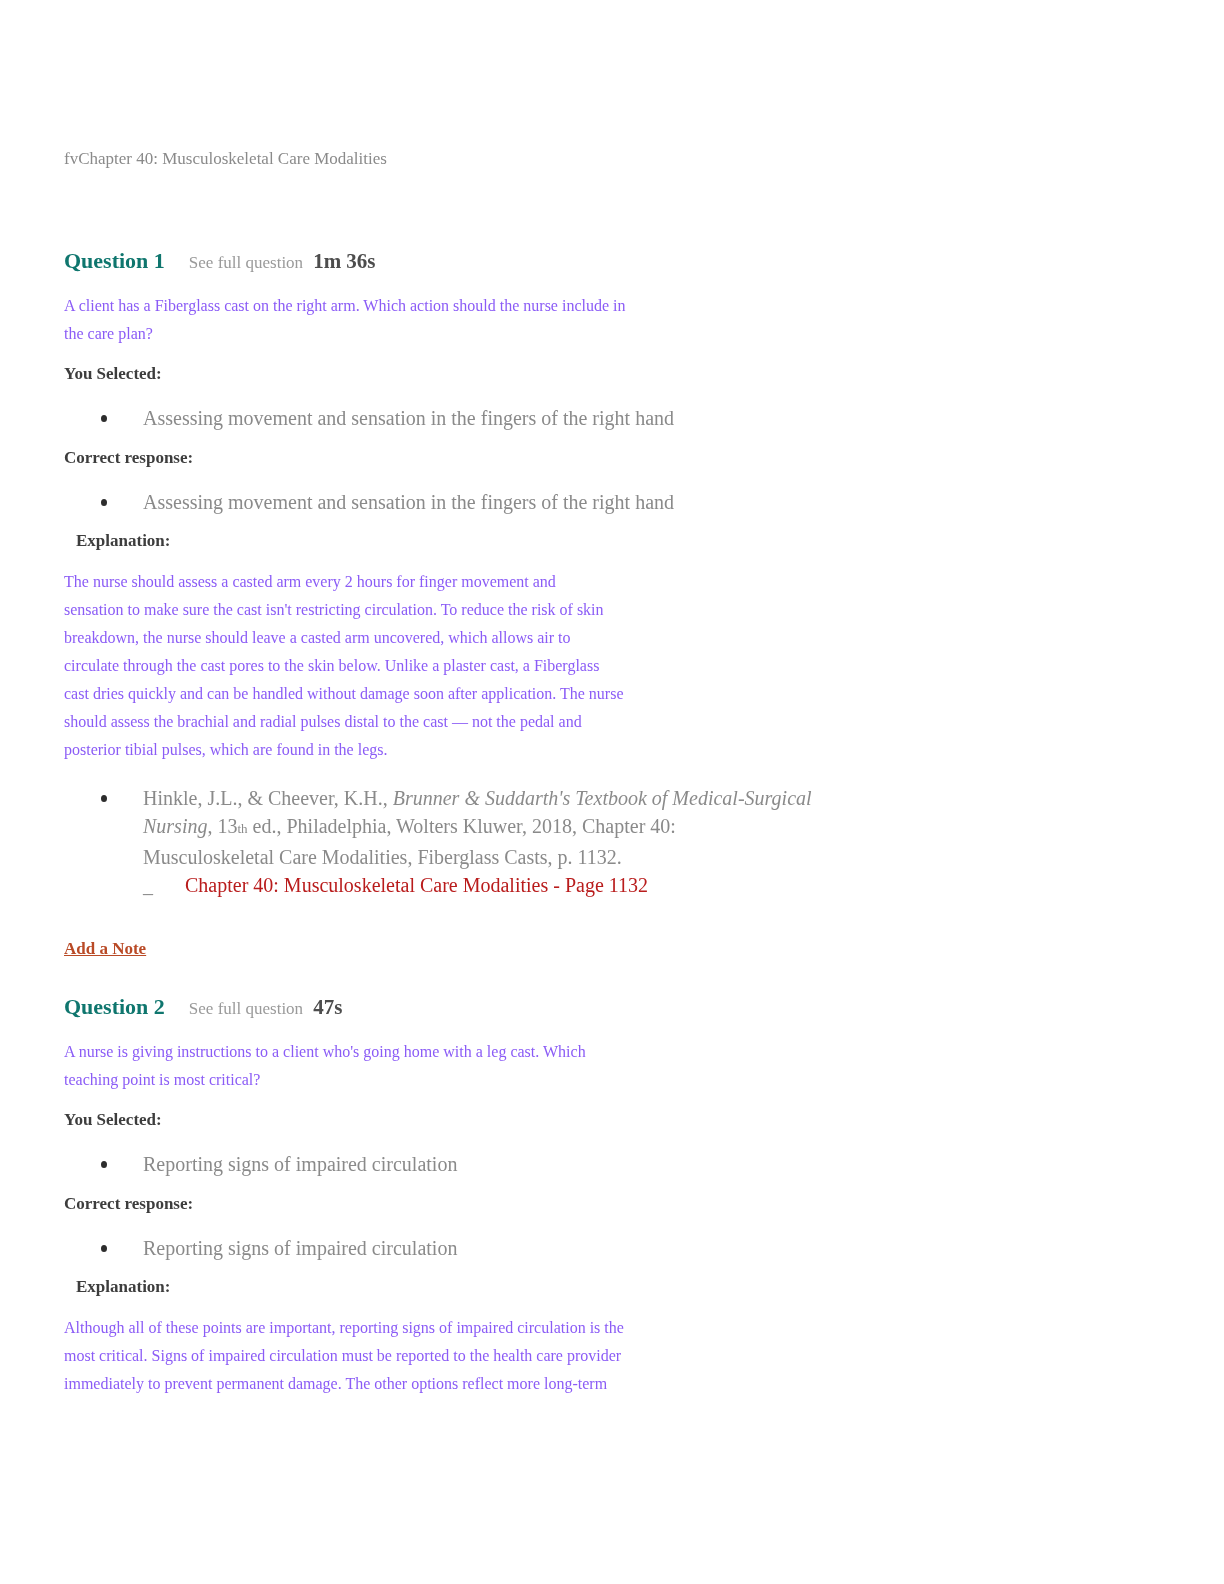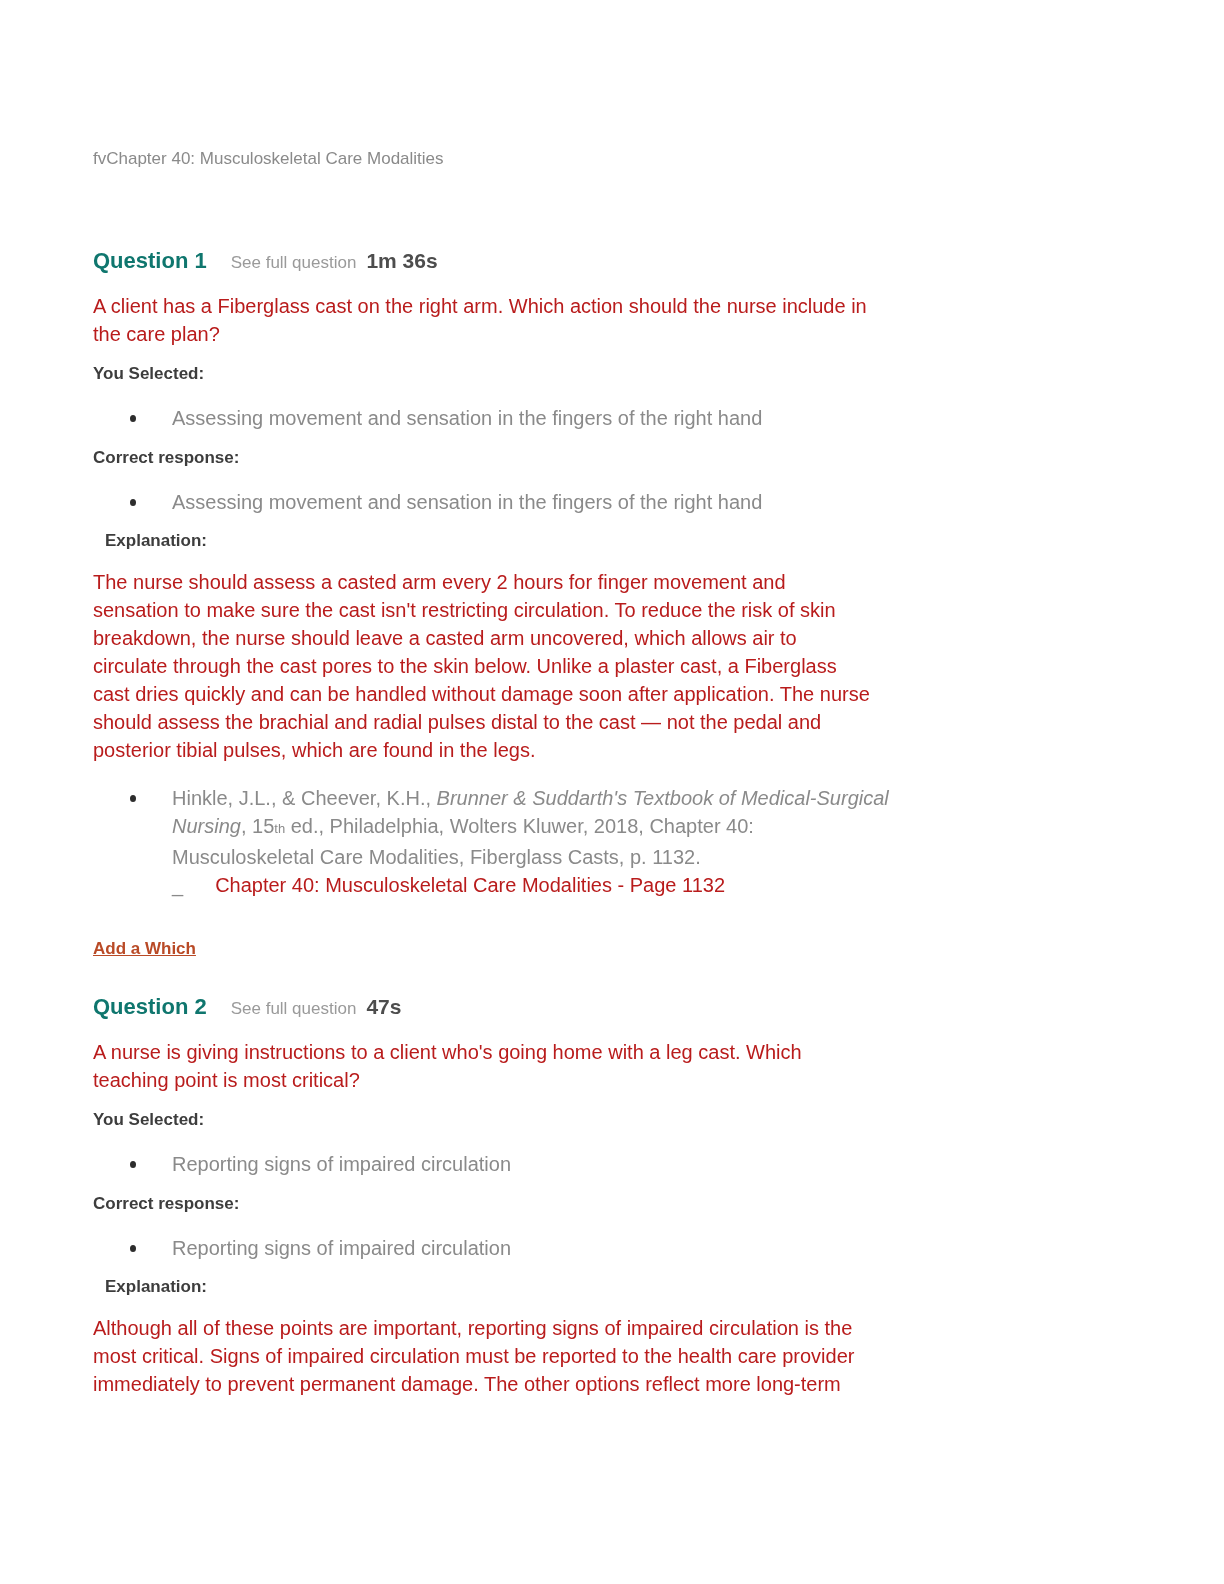--- a/index.html
+++ b/index.html
@@ -6,23 +6,23 @@
     margin: 0;
     padding: 0;
     background: #ffffff;
   }
   .page {
     position: relative;
     width: 1224px;
     height: 1400px;
     background: #ffffff;
     box-sizing: border-box;
-    padding: 149px 136px 0 93px;
+    padding: 149px 136px 0 64px;
     overflow: hidden;
-    font-family: Liberation Sans, sans-serif;
+    font-family: Liberation Serif, serif;
   }
   .doc-header {
     font-size: 17px;
     line-height: 20px;
     color: #8a8a8a;
   }
   .q-heading {
     margin-top: 79px;
     line-height: 26px;
     white-space: nowrap;
@@ -40,23 +40,23 @@
     cursor: pointer;
     margin-right: 10px;
   }
   .q-heading .q-time {
     font-size: 21px;
     font-weight: bold;
     color: #4d4d4d;
   }
   .q-text {
     margin: 16px 0 0 0;
-    font-size: 20px;
+    font-size: 16px;
     line-height: 28px;
-    color: #b91c1c;
+    color: #8b5cf6;
     white-space: pre-line;
     max-width: 960px;
   }
   .q-text.explanation-text {
     margin-top: 17px;
   }
   .label {
     margin-top: 16px;
     font-size: 17px;
     line-height: 20px;
@@ -149,25 +149,25 @@
 sensation to make sure the cast isn't restricting circulation. To reduce the risk of skin
 breakdown, the nurse should leave a casted arm uncovered, which allows air to
 circulate through the cast pores to the skin below. Unlike a plaster cast, a Fiberglass
 cast dries quickly and can be handled without damage soon after application. The nurse
 should assess the brachial and radial pulses distal to the cast — not the pedal and
 posterior tibial pulses, which are found in the legs.</p>
 
     <div class="bullet-row">
       <span class="dot"></span>
       <span class="bullet-text"><span>Hinkle, J.L., &amp; Cheever, K.H., </span><span class="book-title">Brunner &amp; Suddarth's Textbook of Medical-Surgical
-Nursing</span><span>, 15</span><span class="ordinal">th</span><span> ed., Philadelphia, Wolters Kluwer, 2018, Chapter 40:
+Nursing</span><span>, 13</span><span class="ordinal">th</span><span> ed., Philadelphia, Wolters Kluwer, 2018, Chapter 40:
 Musculoskeletal Care Modalities, Fiberglass Casts, p. 1132.</span><br><span>_</span><a class="ref-link">Chapter 40: Musculoskeletal Care Modalities - Page 1132</a></span>
     </div>
 
-    <a class="add-note">Add a Which</a>
+    <a class="add-note">Add a Note</a>
   </section>
 
   <section>
     <div class="q-heading second">
       <span class="q-title">Question 2</span><a class="see-full">See full question</a><span class="q-time">47s</span>
     </div>
 
     <p class="q-text">A nurse is giving instructions to a client who's going home with a leg cast. Which
 teaching point is most critical?</p>
 

